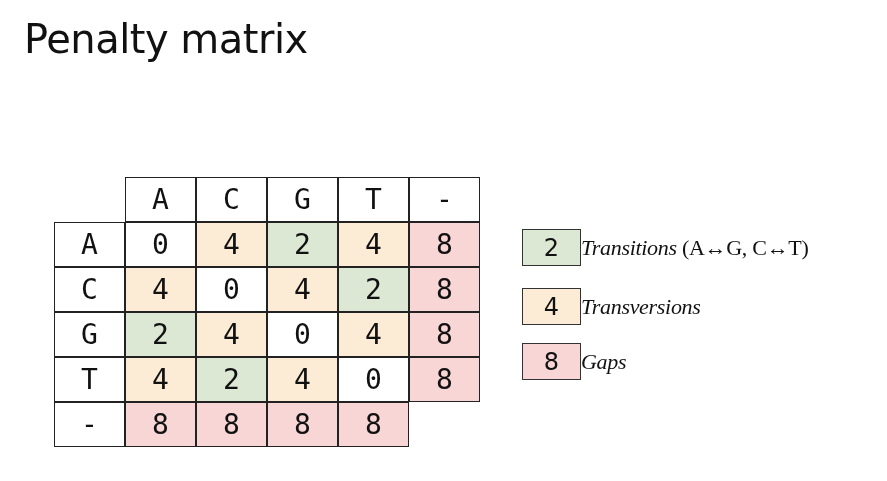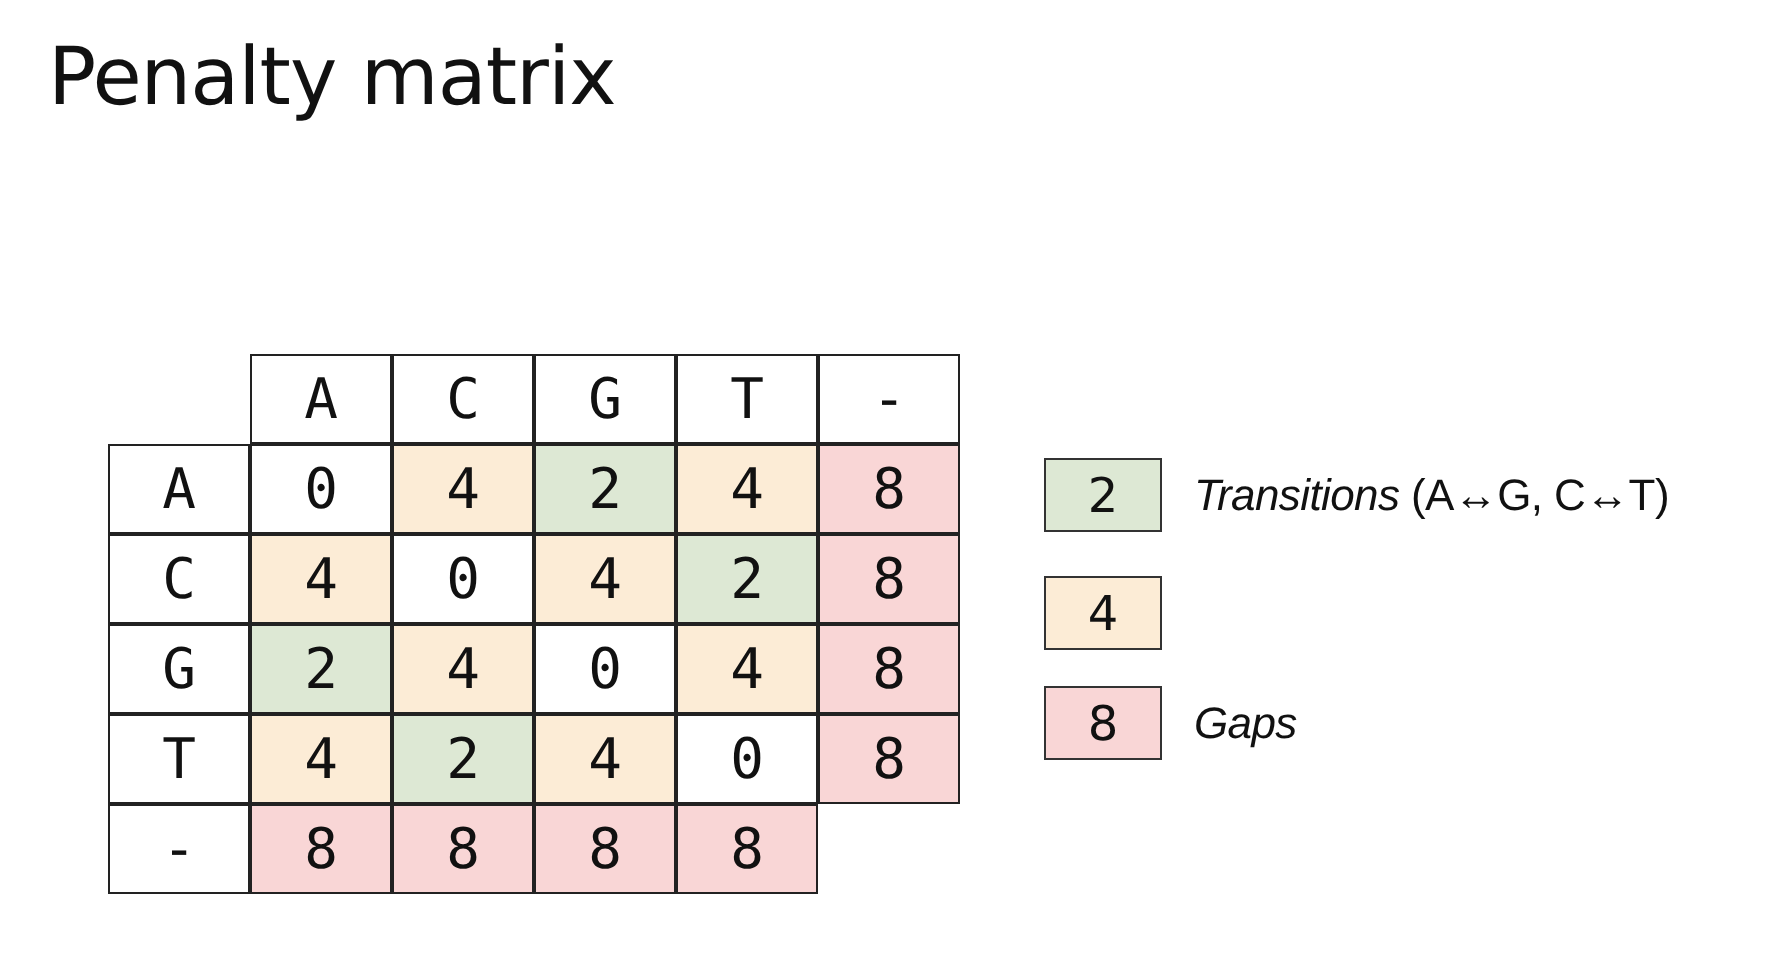--- a/index.html
+++ b/index.html
@@ -6,21 +6,21 @@
   body { width:887px; height:481px; position:relative; overflow:hidden; font-family:"Liberation Sans", sans-serif; color:#111; }
   .title { position:absolute; left:24px; top:16px; font-size:40px; font-family:"DejaVu Sans", sans-serif; font-weight:normal; letter-spacing:-0.5px; }
   .matrix { position:absolute; left:54px; top:177px; }
   .cell { position:absolute; width:71px; height:45px; box-sizing:border-box; border:1.5px solid #222;
           display:flex; align-items:center; justify-content:center;
           font-family:"DejaVu Sans Mono", monospace; font-size:28px; color:#111; }
   .legend-item { position:absolute; left:522px; display:flex; align-items:center; }
   .legend-box { width:59px; height:37px; box-sizing:border-box; border:1.5px solid #333;
                 display:flex; align-items:center; justify-content:center;
                 font-family:"DejaVu Sans", sans-serif; font-size:24px; }
-  .legend-label { margin-left:16px; font-family:Liberation Sans, sans-serif; font-style:italic; font-size:22px; letter-spacing:-0.3px; }
+  .legend-label { font-family:Liberation Serif, serif; font-style:italic; font-size:22px; letter-spacing:-0.3px; }
   .legend-label .nonital { font-style:normal; }
 </style>
 </head>
 <body>
 
 <div class="title">Penalty matrix</div>
 
 <div class="matrix" id="matrix">
     <div class="cell" style="left: 71px; top: 0px; background: rgb(255, 255, 255);">A</div>
     <div class="cell" style="left: 142px; top: 0px; background: rgb(255, 255, 255);">C</div>
@@ -58,18 +58,19 @@
     <div class="cell" style="left: 284px; top: 225px; background: rgb(249, 214, 214);">8</div>
   </div>
 
 <div id="legend">
     <div class="legend-item" style="top: 229px;">
       <div class="legend-box" style="background: rgb(221, 232, 212);">2</div>
       <div class="legend-label"><span>Transitions</span><span class="nonital"> (A↔G, C↔T)</span></div>
     </div>
     <div class="legend-item" style="top: 288px;">
       <div class="legend-box" style="background: rgb(252, 236, 214);">4</div>
+      <div class="legend-label"><span>Transversions</span></div>
     </div>
     <div class="legend-item" style="top: 343px;">
       <div class="legend-box" style="background: rgb(249, 214, 214);">8</div>
       <div class="legend-label"><span>Gaps</span></div>
     </div>
   </div>
 
 </body></html>

